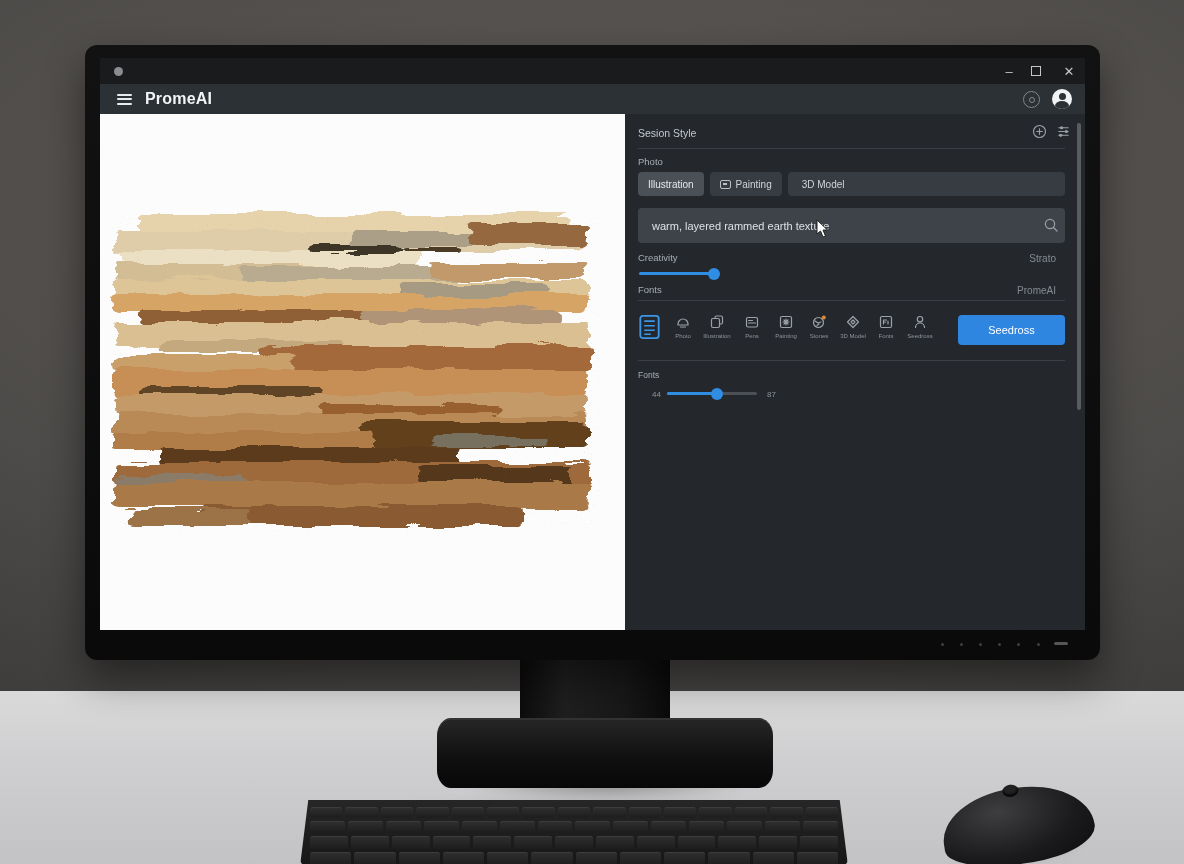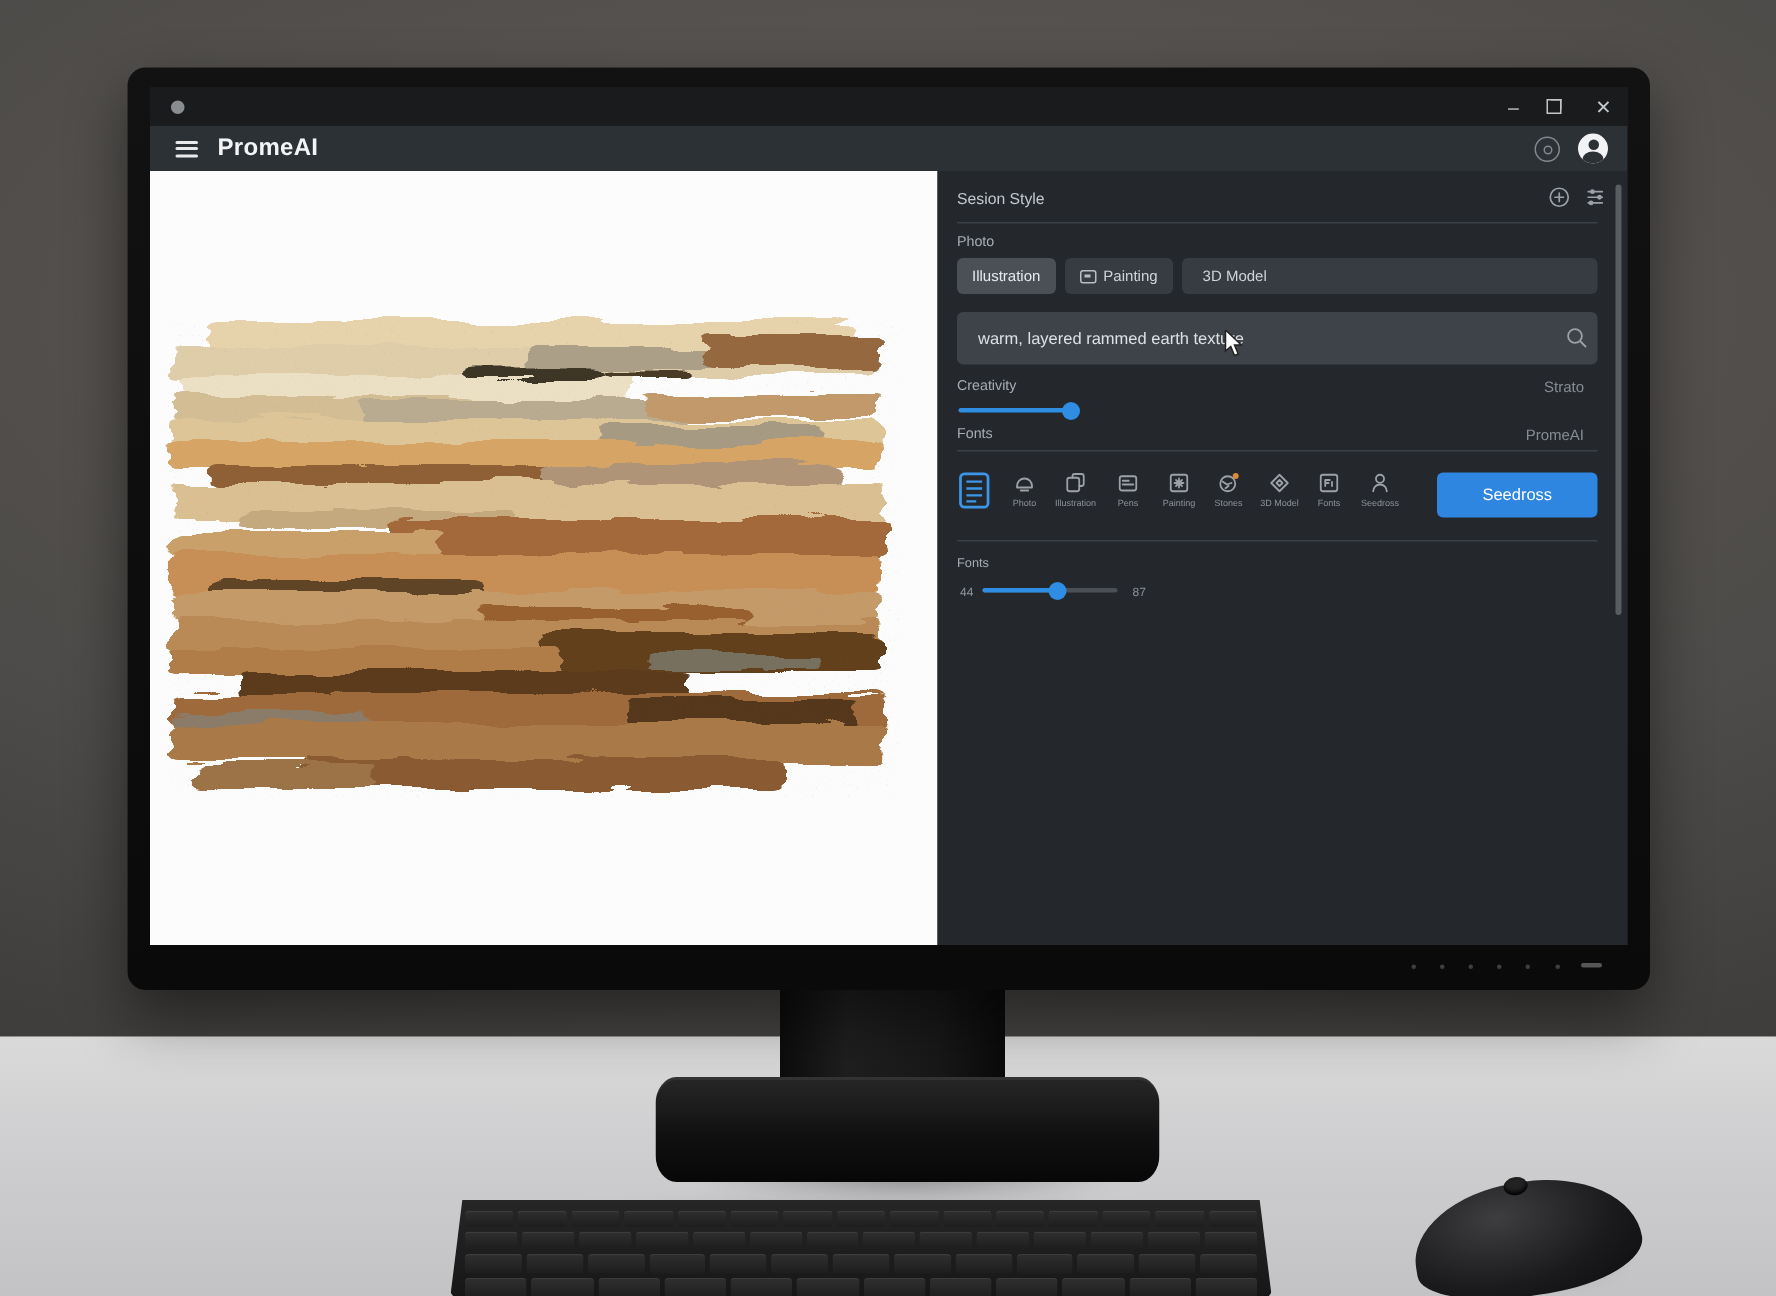--- a/index.html
+++ b/index.html
@@ -86,21 +86,21 @@
   .slider .fill { position:absolute; left:0; top:0; height:3px; background:#2f8ee3; border-radius:2px; }
   .slider .handle { position:absolute; top:-4.5px; width:12px; height:12px; border-radius:50%; background:#2f8ee3; }
 
   .tools { position:absolute; left:0; top:198px; width:460px; height:42px; }
   .tool-sel { position:absolute; left:14px; top:2px; }
   .tool { position:absolute; top:2px; width:34px; display:flex; flex-direction:column; align-items:center; gap:3px; }
   .tool-label { font-size:6px; color:#8d939a; white-space:nowrap; }
   .gen-btn { position:absolute; right:20px; top:201px; width:107px; height:30px; background:#2e86e0;
              border:none; border-radius:4px; color:#fff; font-size:11px; font-family:"Liberation Sans", sans-serif; }
 
-  .seed-row { position:absolute; left:15px; top:274px; width:200px; height:16px; }
+  .seed-row { position:absolute; left:27px; top:274px; width:200px; height:16px; }
   .seed-min, .seed-max { font-size:8px; color:#8d939a; position:absolute; top:2px; }
   .scrollbar { position:absolute; right:4px; top:9px; width:4px; height:287px; background:#585d62; border-radius:2px; }
 
   .cursor-arrow { position:absolute; left:191px; top:106px; }
 
   
   .keyboard { position:absolute; left:300px; top:800px; width:548px; height:66px;
               background:linear-gradient(180deg,#262626,#161616); border-radius:7px;
               padding:7px 10px 0 10px; clip-path:polygon(1.5% 0, 98.5% 0, 100% 100%, 0 100%); }
   .kb-row { display:flex; gap:3px; margin-bottom:3px; }

